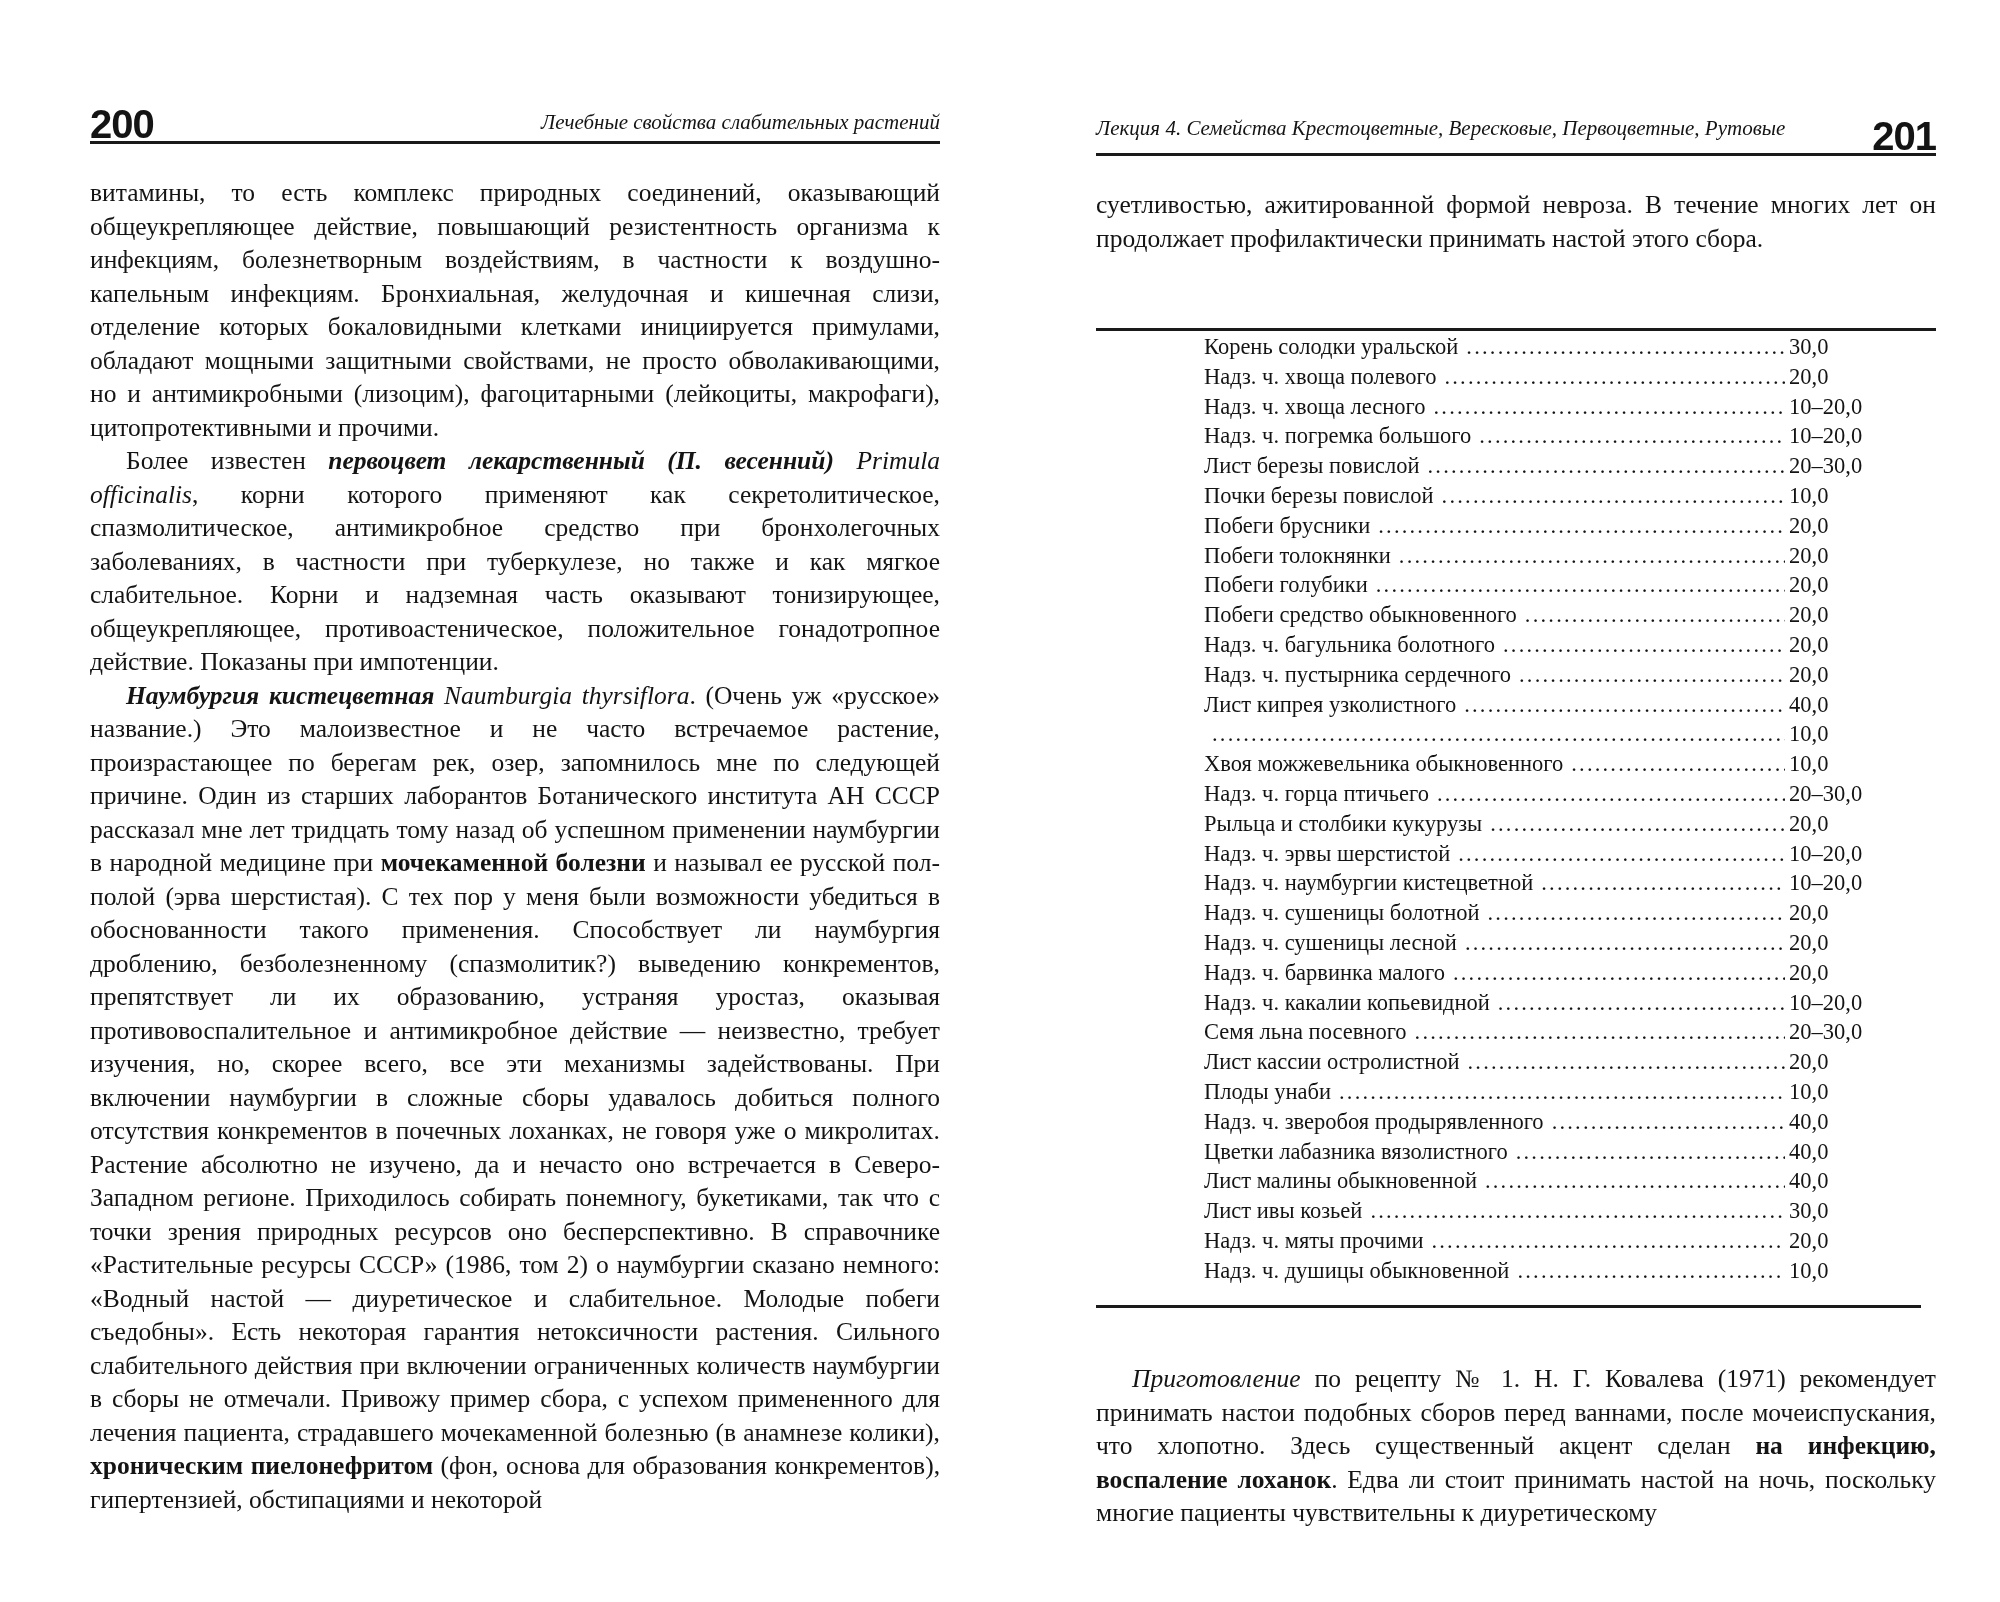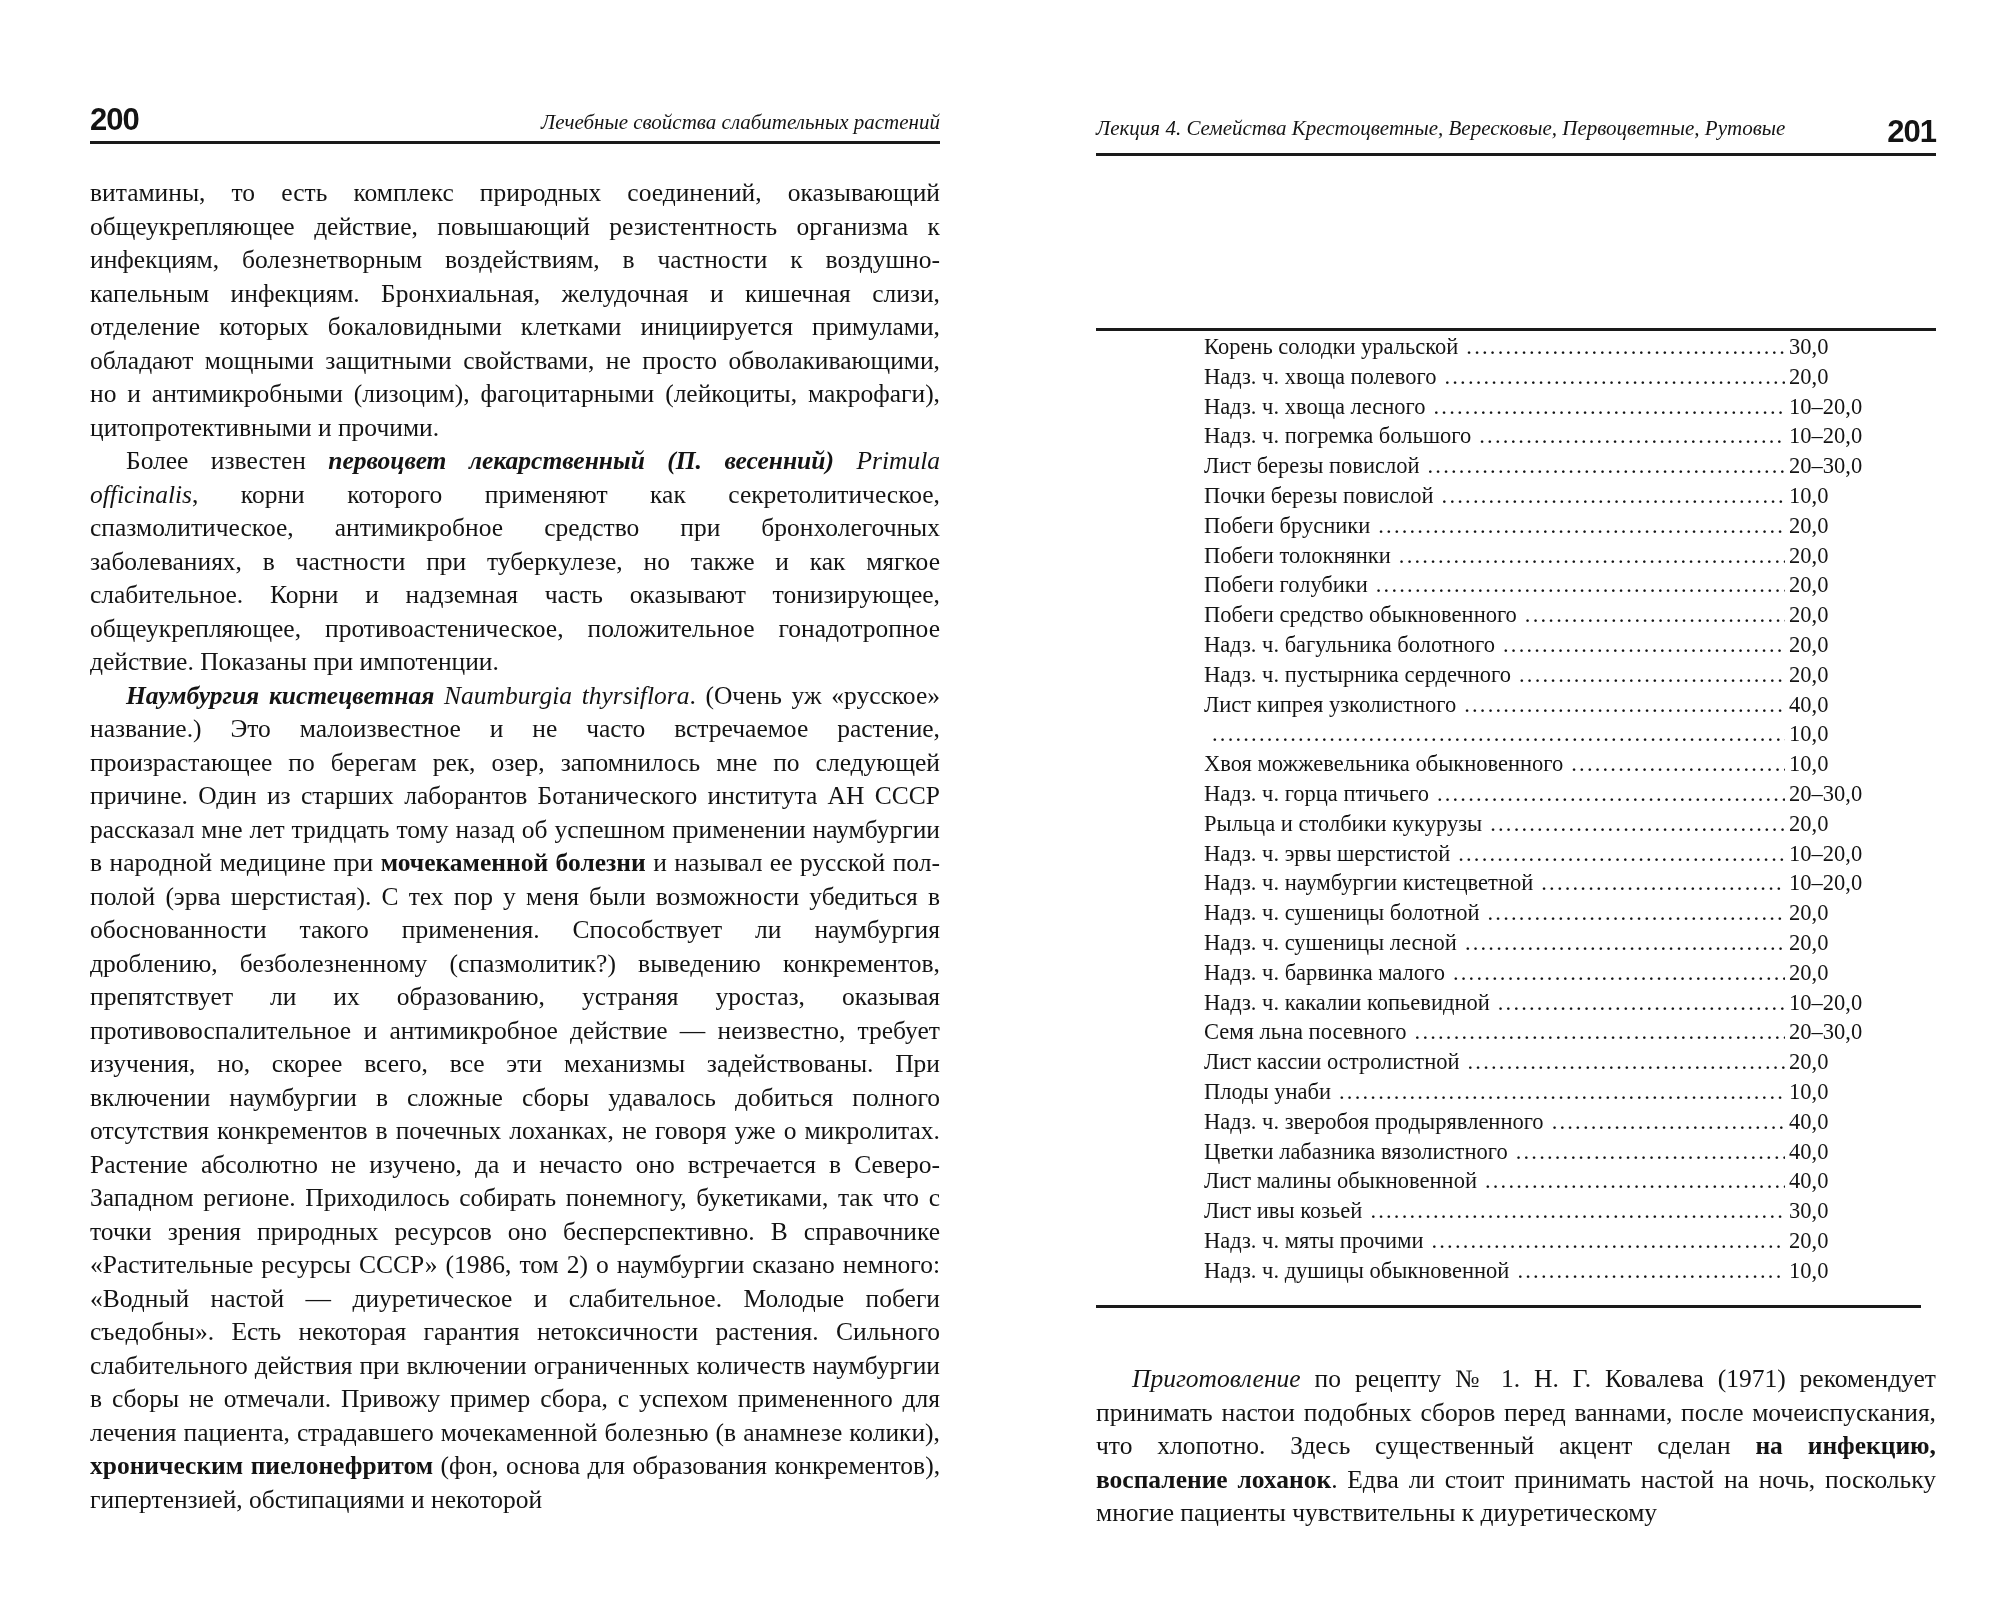--- a/index.html
+++ b/index.html
@@ -2,21 +2,21 @@
 <html><head>
 <meta charset="utf-8">
 <style>
   html, body { margin:0; padding:0; }
   body { width:2000px; height:1602px; background:#ffffff; position:relative; overflow:hidden;
          font-family:"Liberation Serif", "DejaVu Serif", serif; color:#141414; }
   .page { position:absolute; top:0; height:1602px; }
   #left-page { left:90px; width:850px; }
   #right-page { left:1096px; width:840px; }
   .run-head { position:absolute; left:0; right:0; height:40px; }
-  .pgnum { position:absolute; font-family:"Liberation Sans","DejaVu Sans",sans-serif; font-weight:bold; font-size:31px; letter-spacing:-1px; }
+  .pgnum { position:absolute; font-family:"Liberation Sans","DejaVu Sans",sans-serif; font-weight:bold; font-size:40px; letter-spacing:-1px; }
   .run-title { position:absolute; font-style:italic; font-size:21px; white-space:nowrap; }
   .rule { position:absolute; left:0; right:0; height:0; border-top:3px solid #1a1a1a; }
   .body-text { position:absolute; left:0; right:0; font-size:25.5px; line-height:33.5px; text-align:justify; hyphens:manual; }
   .body-text p { margin:0; }
   .indent { text-indent:36px; }
   .bi { font-weight:bold; font-style:italic; }
   .b { font-weight:bold; }
   .i { font-style:italic; }
   .recipe-title { position:absolute; left:0; right:0; text-align:center; font-weight:bold; font-size:24px; }
   .recipe-list { position:absolute; left:108px; width:680px; font-size:22.5px; }
@@ -49,20 +49,23 @@
   </div>
 </div>
 
 <div class="page" id="right-page">
   <div class="run-head" style="top:110px;text-align:right;">
     <span class="run-title" style="left:0; top:6px;">Лекция 4. Семейства Крестоцветные, Вересковые, Первоцветные, Рутовые</span>
     <span class="pgnum" style="right:0; top:4px;">201</span>
   </div>
   <div class="rule" style="top:153px;"></div>
 
+  <div class="body-text" style="top:188px;">
+    <p>суетливостью, ажитированной формой невроза. В течение многих лет он продолжает профилактически принимать настой этого сбора.</p>
+  </div>
 
   <div class="rule" style="top:328px;"></div>
 
   <div class="recipe-list" id="recipe-list" style="top:332px;">
       <div class="rrow">
         <span class="rname">Корень солодки уральской</span>
         <span class="rdots"></span>
         <span class="rqty">30,0</span>
       </div>
       <div class="rrow">

